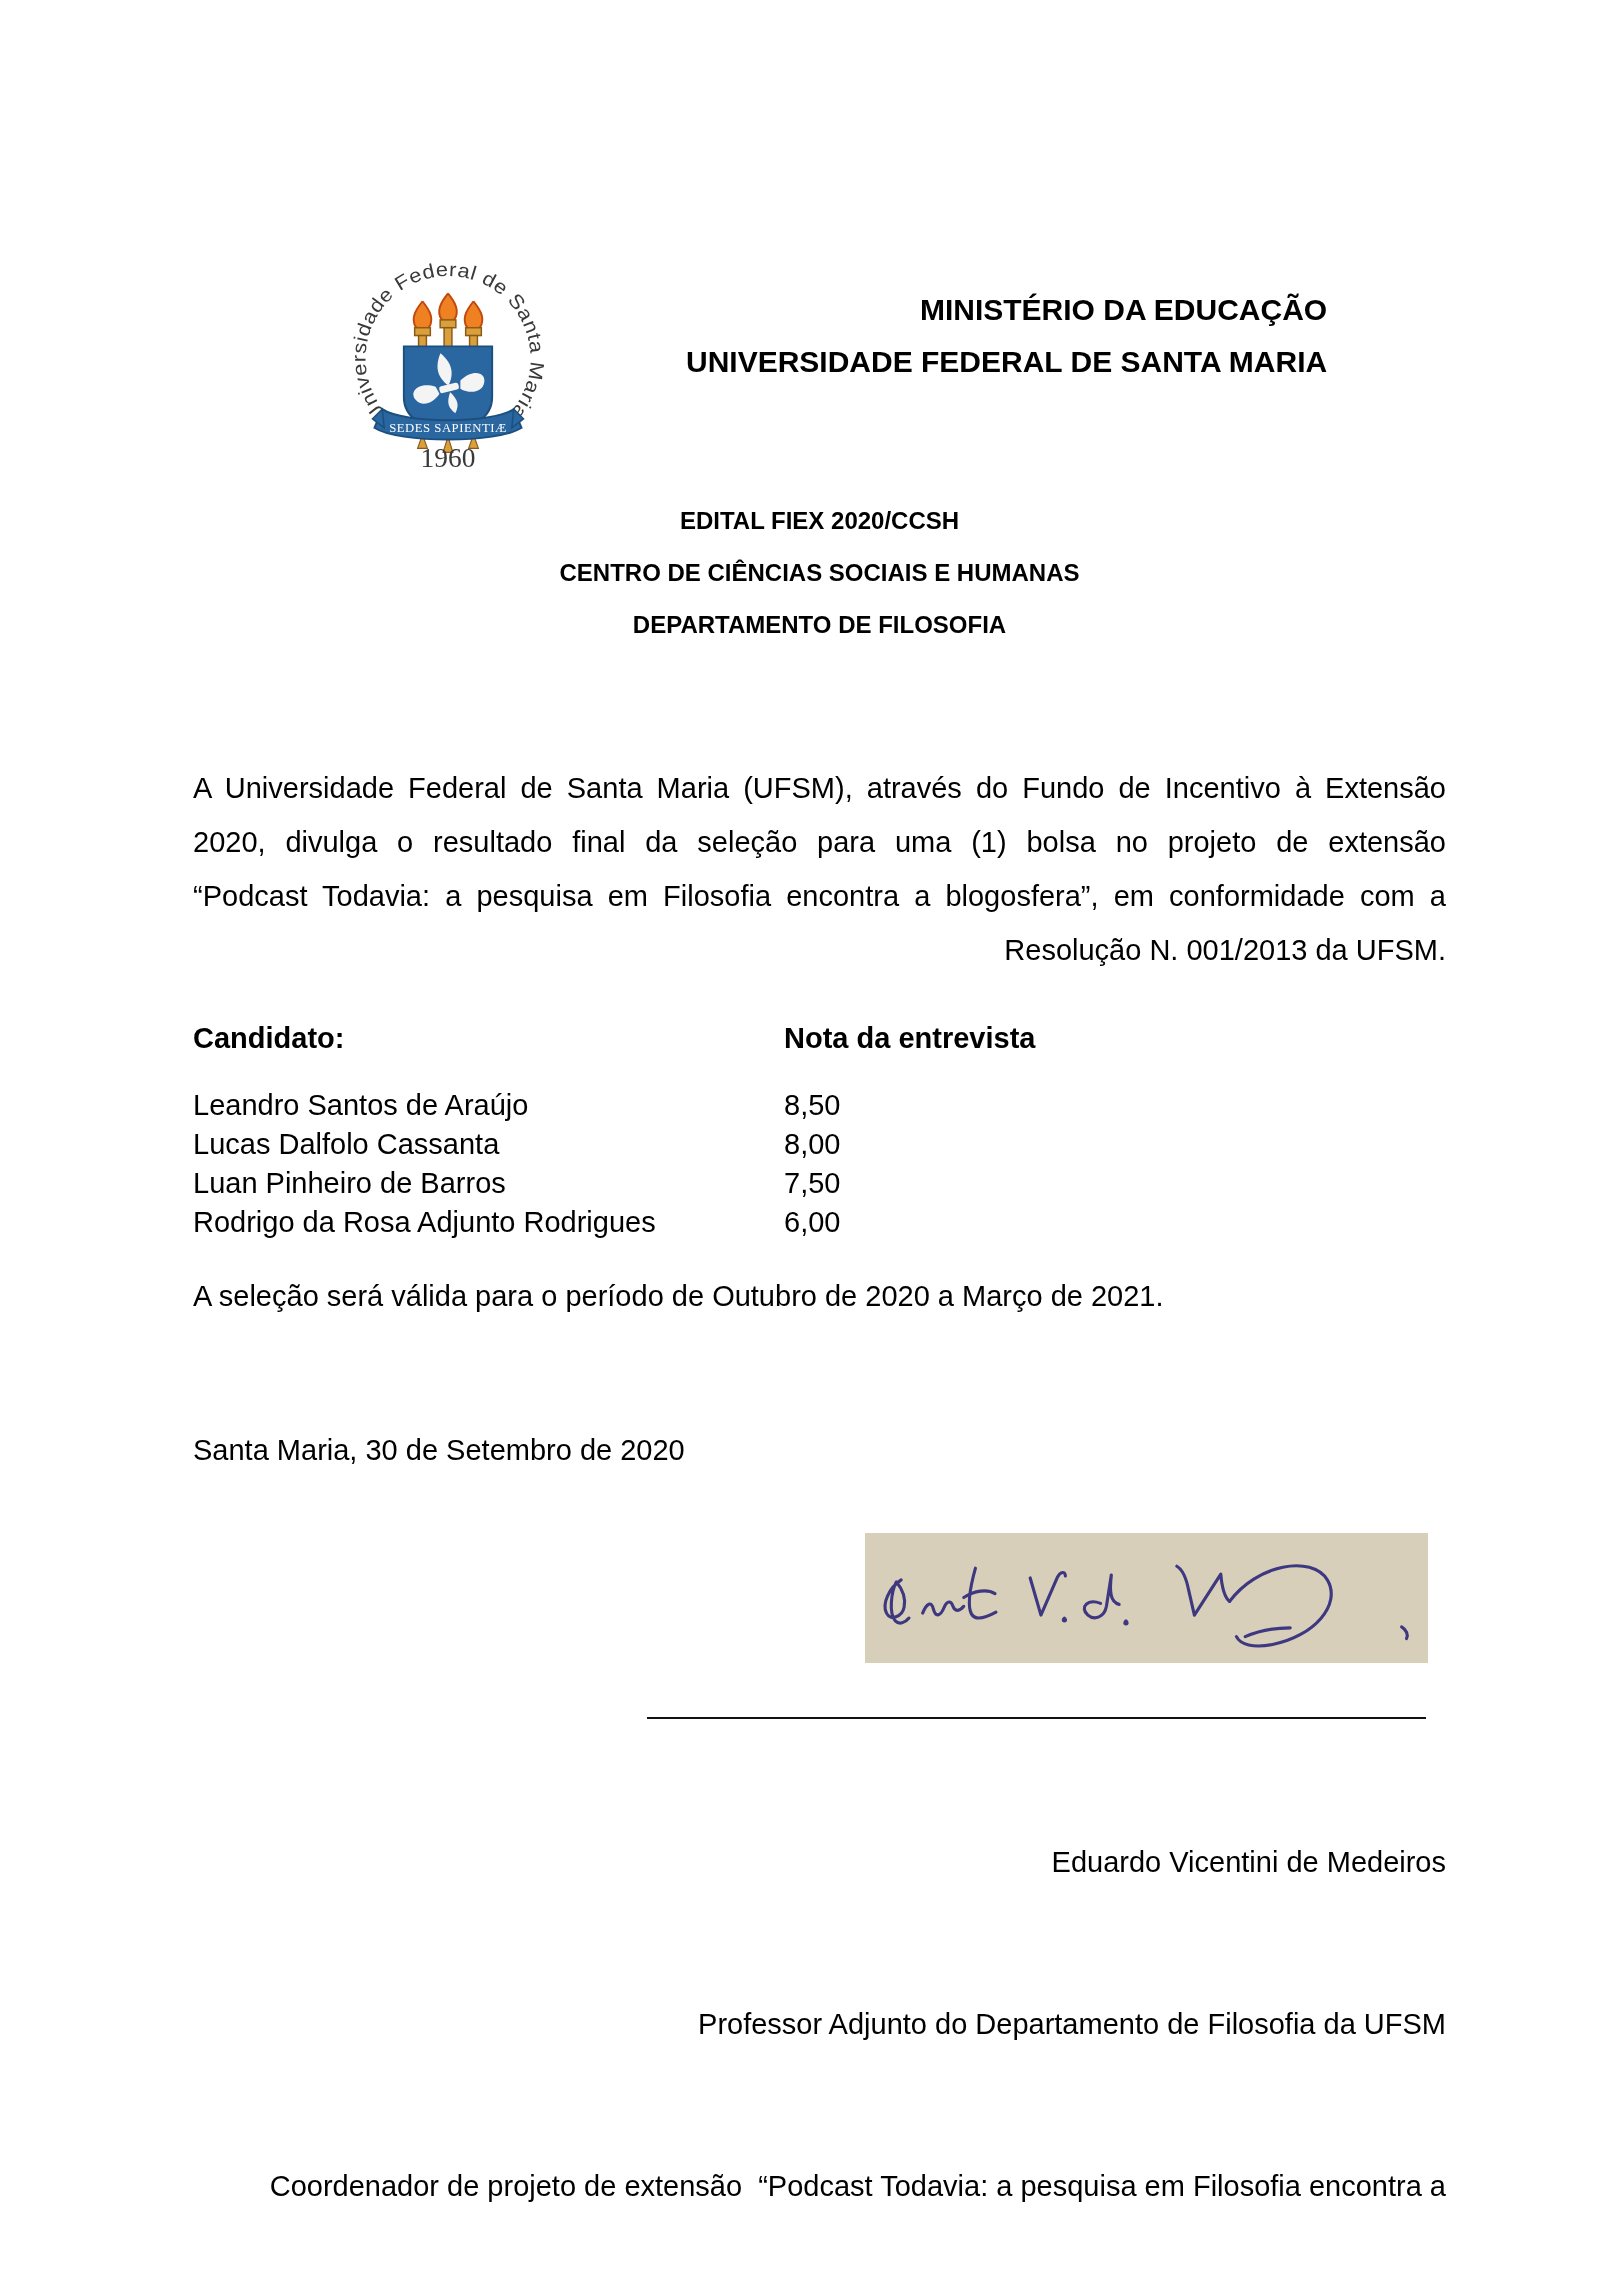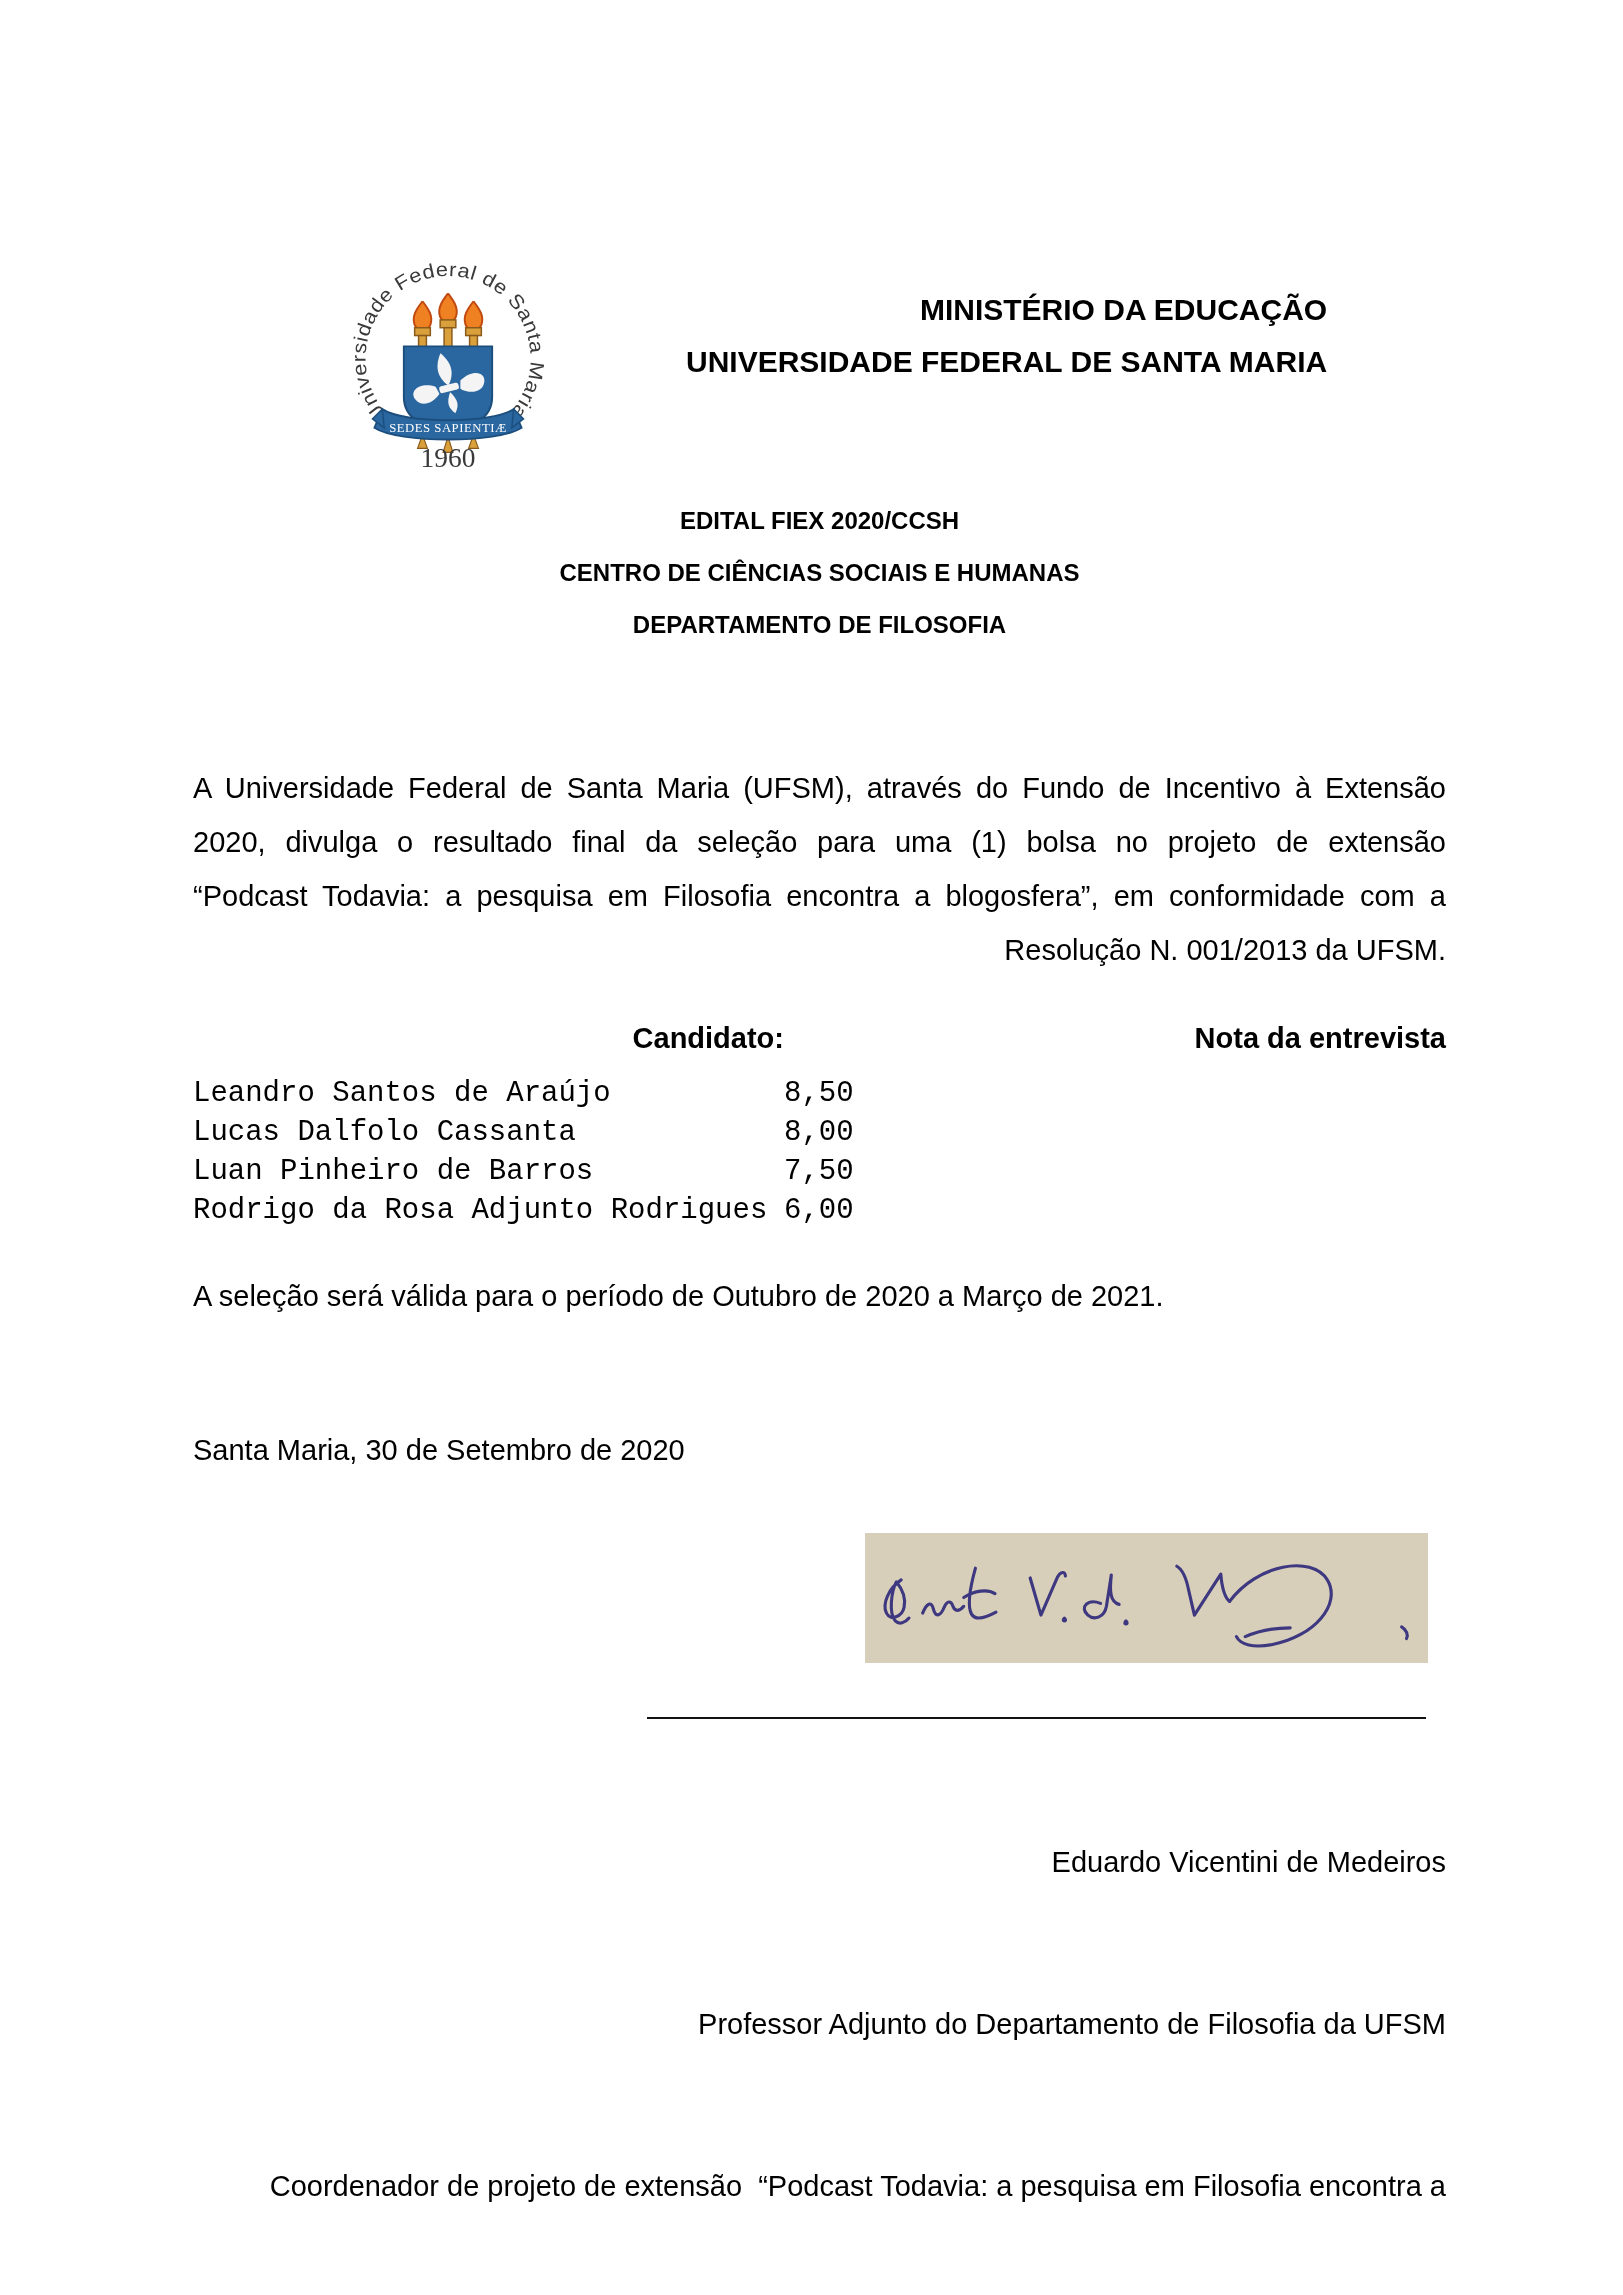--- a/index.html
+++ b/index.html
@@ -34,22 +34,22 @@
   
   .body-par {
     position: absolute; left: 193px; top: 761px; width: 1253px;
     font-size: 29px; line-height: 54px;
   }
   .jline { text-align: justify; text-align-last: justify; }
   .jline-last { text-align: right; }
 
   
   .results { position: absolute; left: 193px; top: 1011px; width: 1253px; font-size: 29px; }
-  .results-header { line-height: 54px; font-weight: bold; display: flex; text-align: right; }
-  .results-rows { margin-top: 9px; line-height: 39px; font-family: Liberation Mono, monospace; }
+  .results-header { line-height: 54px; font-weight: bold; display: flex; }
+  .results-rows { margin-top: 21px; line-height: 39px; }
   .results-row { display: flex; }
   .cell-name { width: 591px; }
   .cell-score { flex: 1; }
 
   
   .validity { position: absolute; left: 193px; top: 1269px; width: 1253px; font-size: 29px; line-height: 54px; }
 
   
   .date-line { position: absolute; left: 193px; top: 1423px; width: 1233px; font-size: 29px; line-height: 54px; }
 

